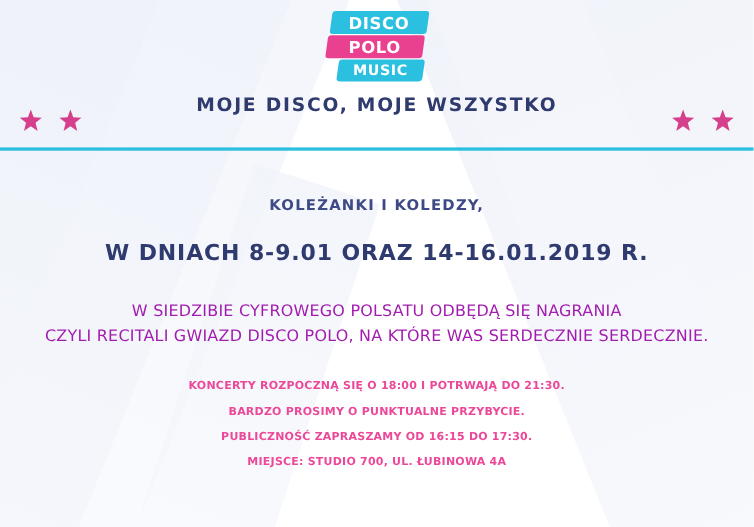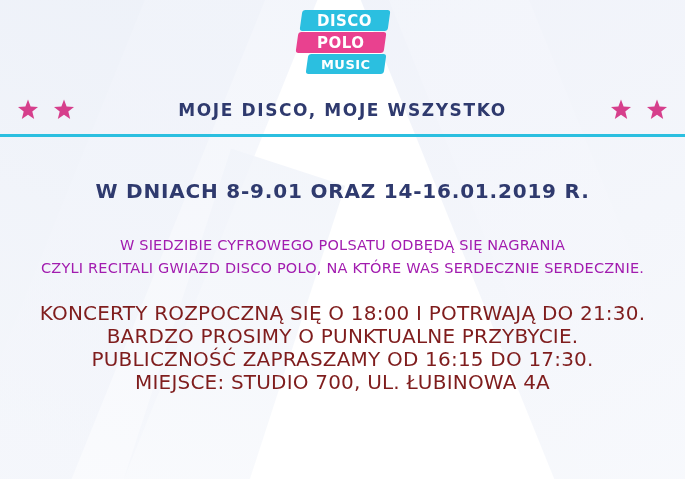--- a/index.html
+++ b/index.html
@@ -135,21 +135,20 @@
   .logo-row span {
     transform: skewX(8deg);
     display: block;
   }
 
   
   .title-band {
     position: relative;
     height: 48px;
     display: flex;
-    align-items: center;
     justify-content: center;
   }
   .title-text {
     color: #2f3a6e;
     font-size: 17px;
     font-weight: bold;
     letter-spacing: 1.6px;
     font-family: "DejaVu Sans", sans-serif;
   }
   .stars {
@@ -196,24 +195,24 @@
   }
   .para {
     font-size: 14.5px;
     line-height: 23px;
     color: #a21caf;
     letter-spacing: 0.2px;
     margin-bottom: 22px;
   }
   .para .line { display: block; }
   .block2 {
-    font-size: 20px;
+    font-size: 10px;
     line-height: 23px;
-    font-weight: normal;
-    color: #7f1d1d;
+    font-weight: bold;
+    color: #ec4899;
     letter-spacing: 0.2px;
   }
   .block2 .line { display: block; }
 </style>
 </head>
 <body>
 
 <div class="bg-wash">
   <div class="wash-1"></div>
   <div class="wash-2"></div>
@@ -256,20 +255,21 @@
       </svg>
       <svg class="star" viewBox="0 0 24 24">
         <path d="M12 1.5 L14.6 8.6 L22 9.1 L16.3 13.6 L18.2 21 L12 16.8 L5.8 21 L7.7 13.6 L2 9.1 L9.4 8.6 Z" fill="#d63f8c"></path>
       </svg>
     </div>
   </div>
 
   <div class="rule"></div>
 
   <div class="body-copy">
+    <div class="greeting">KOLEŻANKI I KOLEDZY,</div>
     <div class="dates">W DNIACH 8-9.01 ORAZ 14-16.01.2019 R.</div>
 
     <div class="para">
       <span class="line">W SIEDZIBIE CYFROWEGO POLSATU ODBĘDĄ SIĘ NAGRANIA</span>
       <span class="line">CZYLI RECITALI GWIAZD DISCO POLO, NA KTÓRE WAS SERDECZNIE SERDECZNIE.</span>
     </div>
 
     <div class="block2">
       <span class="line">KONCERTY ROZPOCZNĄ SIĘ O 18:00 I POTRWAJĄ DO 21:30.</span>
       <span class="line">BARDZO PROSIMY O PUNKTUALNE PRZYBYCIE.</span>

